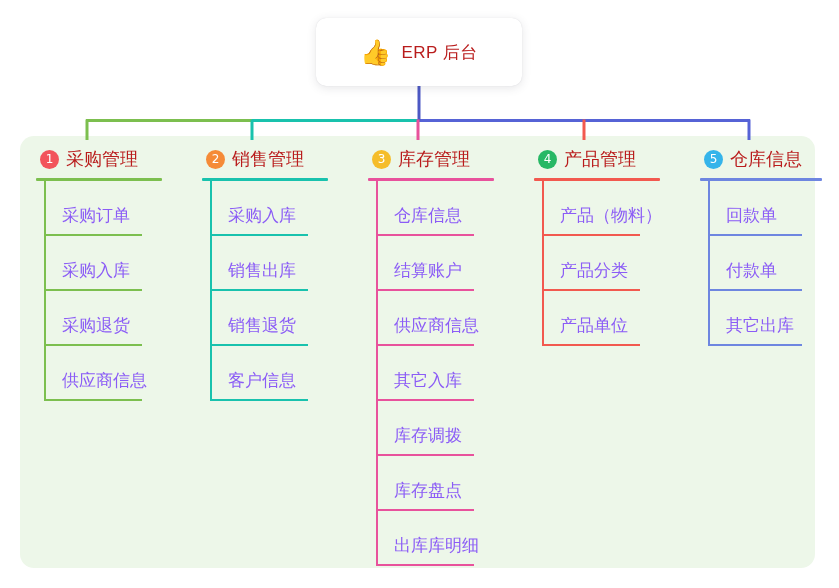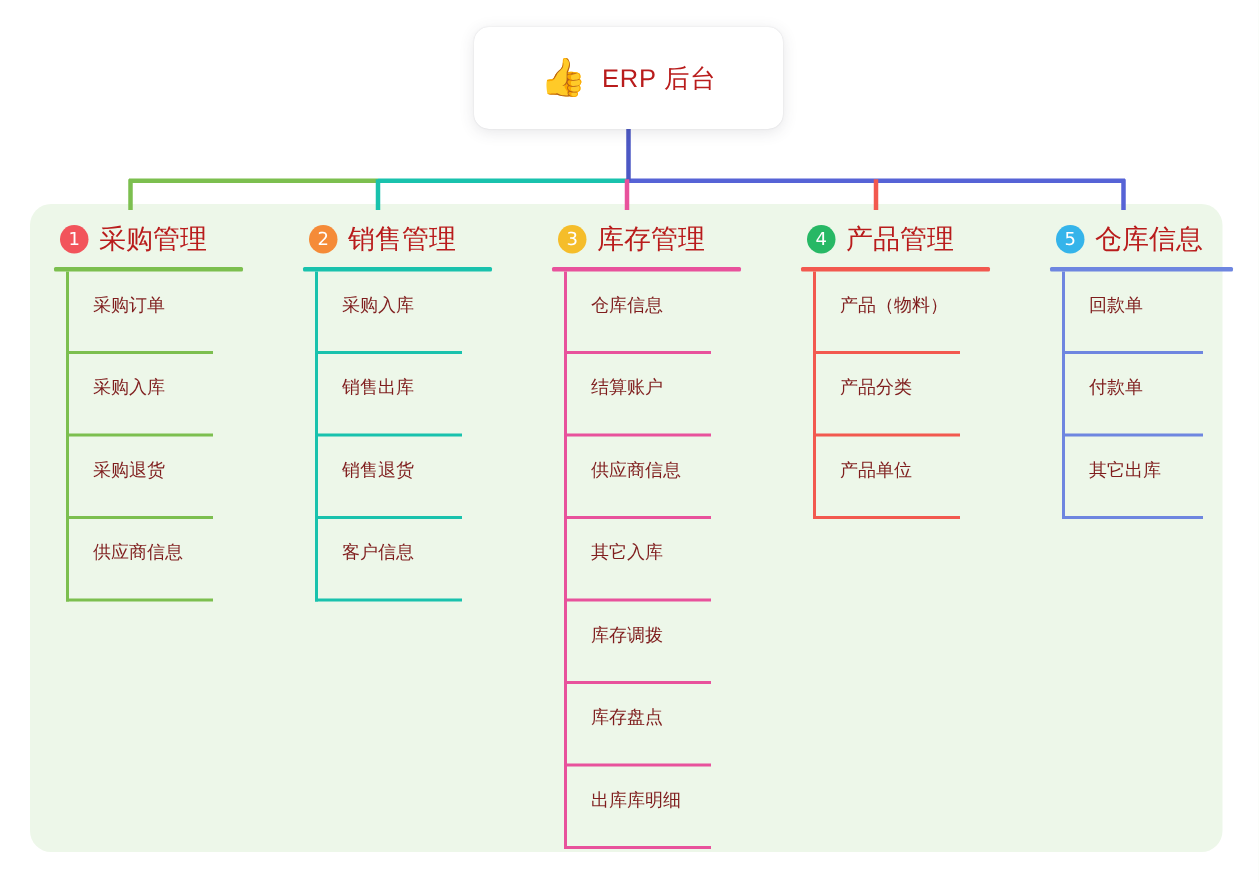--- a/index.html
+++ b/index.html
@@ -116,23 +116,23 @@
     top: 0;
     width: 2px;
   }
   .item {
     position: relative;
     height: 55px;
   }
   .item-label {
     position: absolute;
     left: 40px;
-    bottom: 24px;
-    font-size: 12px;
-    color: #7f1d1d;
+    bottom: 9px;
+    font-size: 17px;
+    color: #8b5cf6;
     white-space: nowrap;
   }
   .item-rule {
     position: absolute;
     left: 22px;
     bottom: 0;
     height: 1.6px;
   }
 </style>
 </head>

